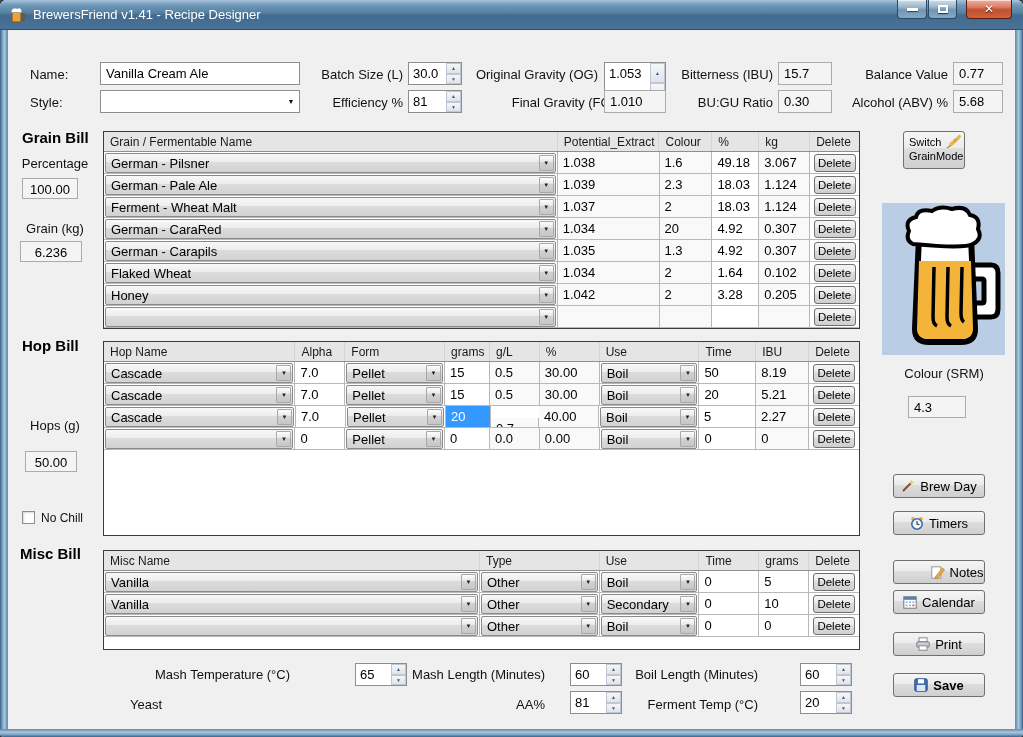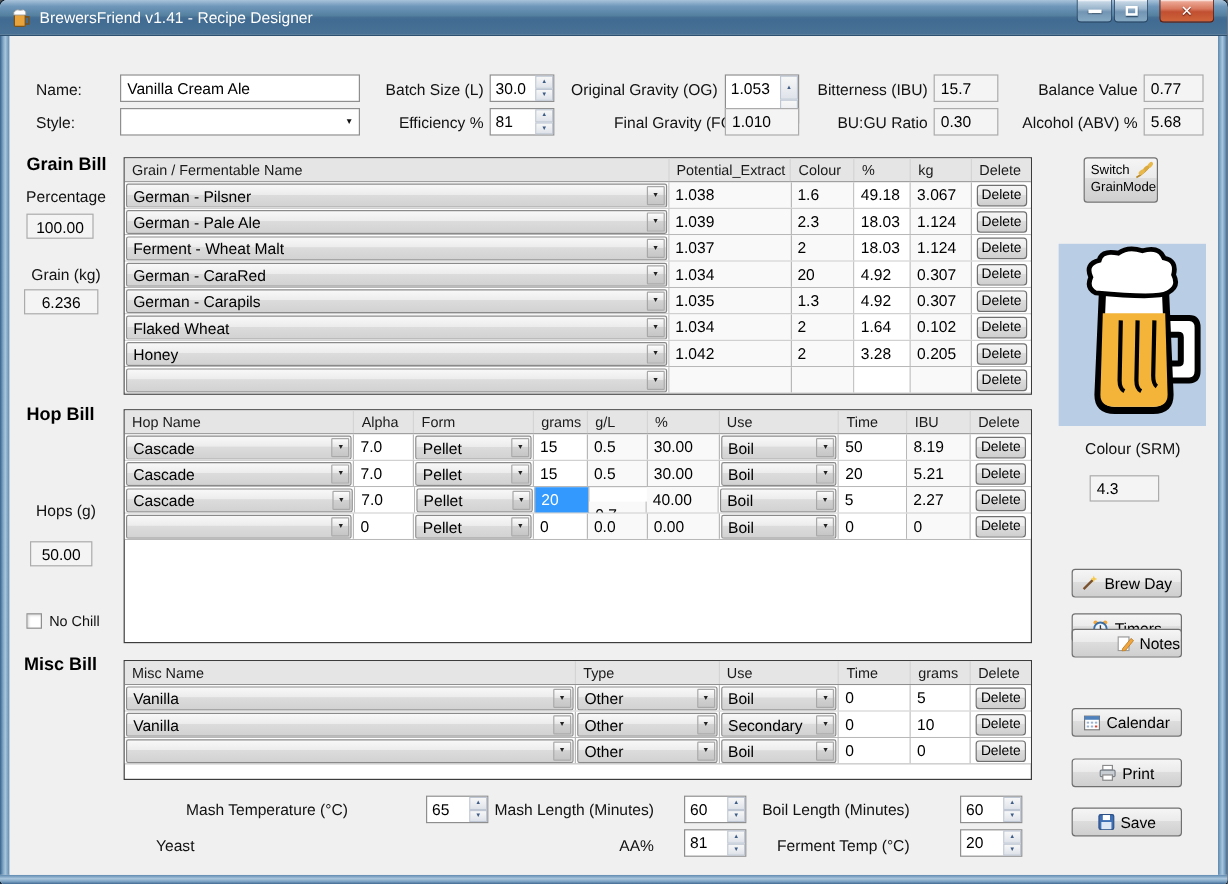--- a/index.html
+++ b/index.html
@@ -599,21 +599,21 @@
     </button>
     <button class="btn panel-btn" style="top:481px;">
       <svg width="14" height="14" viewBox="0 0 14 14">
         <circle cx="3" cy="2.8" r="1.8" fill="#f0a63c"></circle>
           <circle cx="11" cy="2.8" r="1.8" fill="#f0a63c"></circle>
         <circle cx="7" cy="8" r="5.2" fill="#eef4fb" stroke="#3a6ea5" stroke-width="1.6"></circle>
         <path d="M7 5 L7 8 L9.4 8.8" stroke="#333" stroke-width="1.1" fill="none"></path>
       </svg>
       <span>Timers</span>
     </button>
-    <button class="btn panel-btn" style="top:494px;padding-left:36px;">
+    <button class="btn panel-btn" style="top:530px;padding-left:36px;">
       <svg width="14" height="14" viewBox="0 0 14 14">
         <rect x="0.8" y="1.8" width="9" height="11.4" fill="#fff" stroke="#9a9a9a"></rect>
         <path d="M4.5 11.5 L11.5 3 L13.6 4.8 L6.8 13.2 L4 13.6 Z" fill="#f0a63c" stroke="#b77b28" stroke-width="0.7"></path>
       </svg>
       <span>Notes</span>
     </button>
     <button class="btn panel-btn" style="top:560px;">
       <svg width="14" height="14" viewBox="0 0 14 14">
         <rect x="0.8" y="1.8" width="12.4" height="11.4" fill="#fff" stroke="#777"></rect>
         <rect x="0.8" y="1.8" width="12.4" height="3" fill="#4f81bd"></rect>
@@ -629,21 +629,21 @@
       <span>Calendar</span>
     </button>
     <button class="btn panel-btn" style="top:602px;">
       <svg width="14" height="14" viewBox="0 0 14 14">
         <rect x="3" y="0.8" width="8" height="4" fill="#fff" stroke="#888"></rect>
         <rect x="0.8" y="4.8" width="12.4" height="5.4" rx="1" fill="#c8cdd4" stroke="#7a8088"></rect>
         <rect x="3" y="8.8" width="8" height="4.4" fill="#fff" stroke="#888"></rect>
       </svg>
       <span>Print</span>
     </button>
-    <button class="btn panel-btn" style="top:643px;">
+    <button class="btn panel-btn" style="top:643px;font-weight:bold;">
       <svg width="14" height="14" viewBox="0 0 14 14">
         <rect x="0.8" y="0.8" width="12.4" height="12.4" rx="1.5" fill="#3f6fb5" stroke="#2c4f85"></rect>
         <rect x="4" y="1.2" width="6" height="4.2" fill="#fff"></rect>
         <rect x="2.8" y="7" width="8.4" height="6" fill="#dce6f5"></rect>
       </svg>
       <span>Save</span>
     </button>
 
   </div>
 </div>

